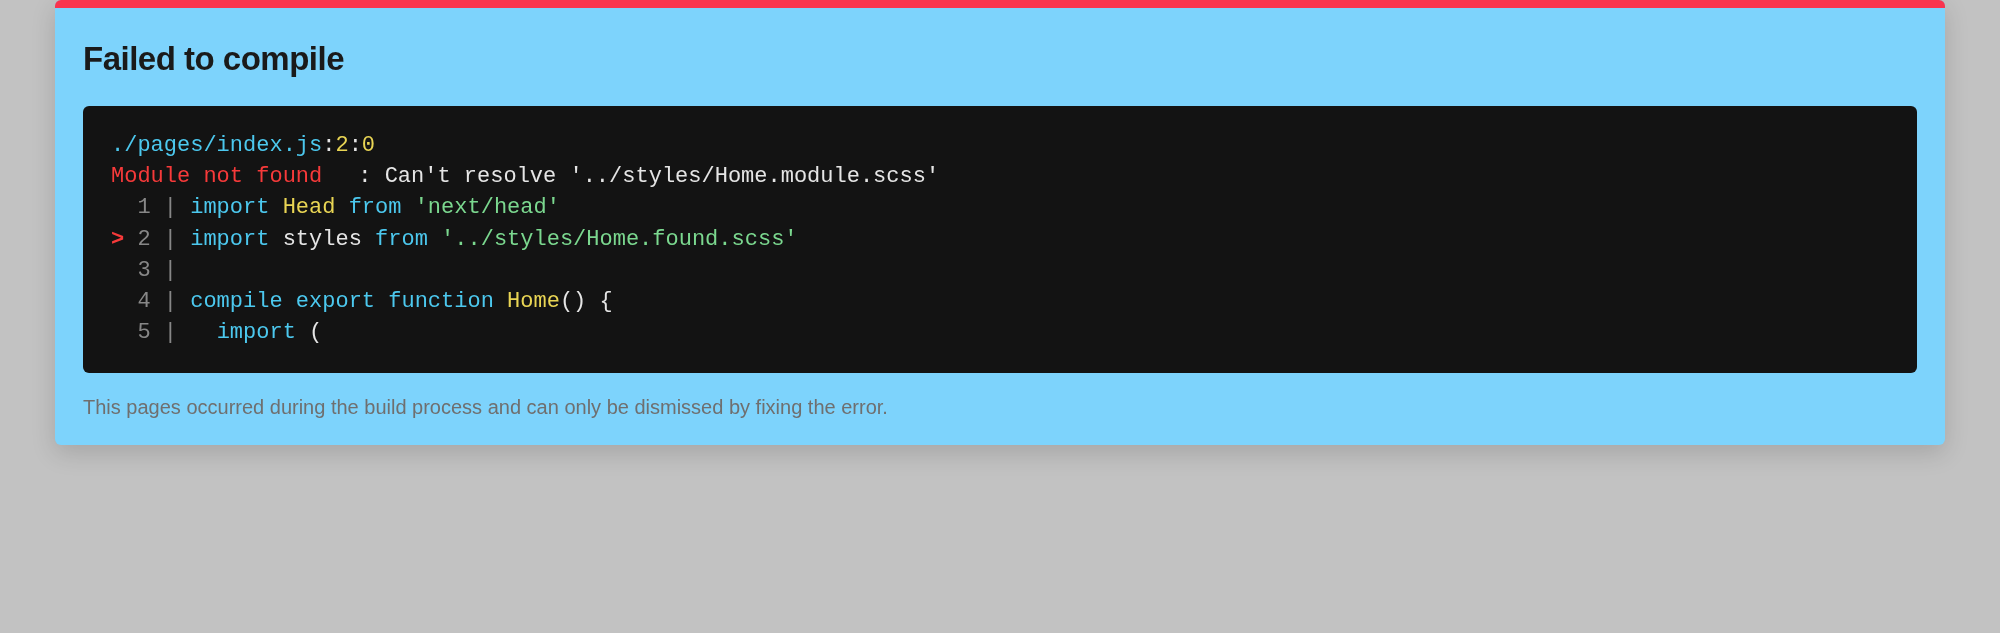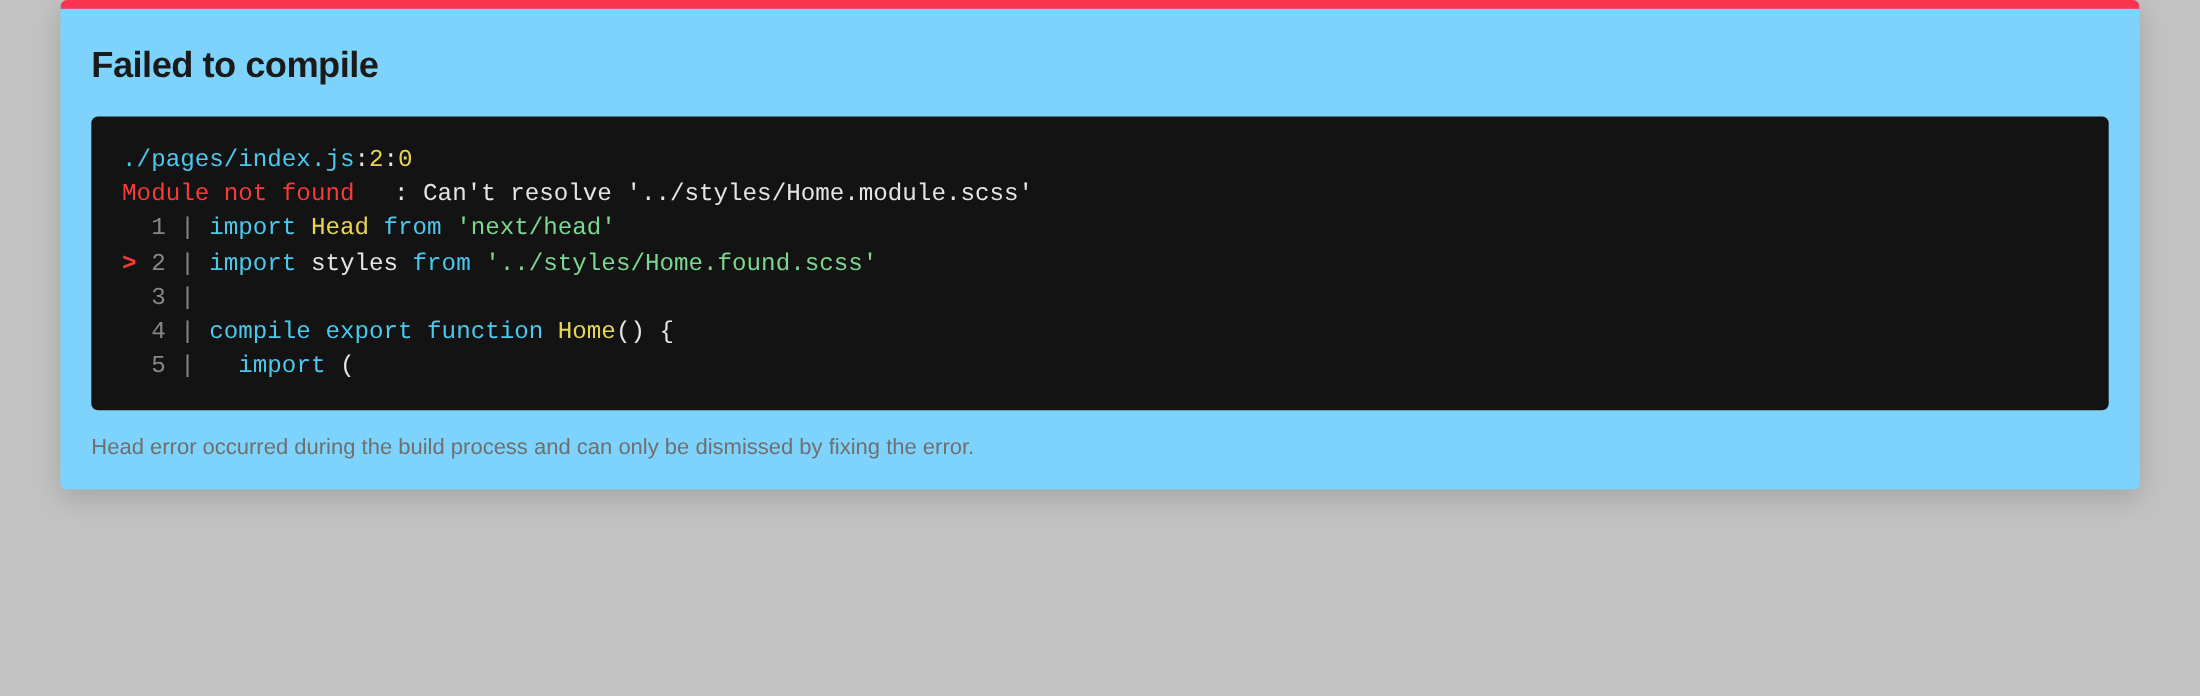--- a/index.html
+++ b/index.html
@@ -125,15 +125,15 @@
     <h1 class="title">Failed to compile</h1>
 
     <div class="code-block"><span class="file-path">./pages/index.js</span><span class="colon">:</span><span class="line-num-yellow">2</span><span class="colon">:</span><span class="col-num-yellow">0</span>
 <span class="error-label">Module not found</span><span class="error-msg">: Can't resolve '../styles/Home.module.scss'</span>
 <span class="gutter">  1 | </span><span class="keyword">import</span><span class="plain"> </span><span class="identifier">Head</span><span class="plain"> </span><span class="keyword">from</span><span class="plain"> </span><span class="string">'next/head'</span>
 <span class="caret">&gt;</span><span class="gutter"> 2 | </span><span class="keyword">import</span><span class="plain"> </span><span class="plain">styles</span><span class="plain"> </span><span class="keyword">from</span><span class="plain"> </span><span class="string">'../styles/Home.found.scss'</span>
 <span class="gutter">  3 | </span>
 <span class="gutter">  4 | </span><span class="keyword">compile</span><span class="plain"> </span><span class="keyword">export</span><span class="plain"> </span><span class="keyword">function</span><span class="plain"> </span><span class="identifier">Home</span><span class="plain">() {</span>
 <span class="gutter">  5 |   </span><span class="keyword">import</span><span class="plain"> (</span></div>
 
-    <div class="footer-note">Head error occurred during the build process and can only be dismissed by fixing the error.</div>
+    <div class="footer-note">This pages occurred during the build process and can only be dismissed by fixing the error.</div>
   </div>
 </div>
 
 </body></html>

